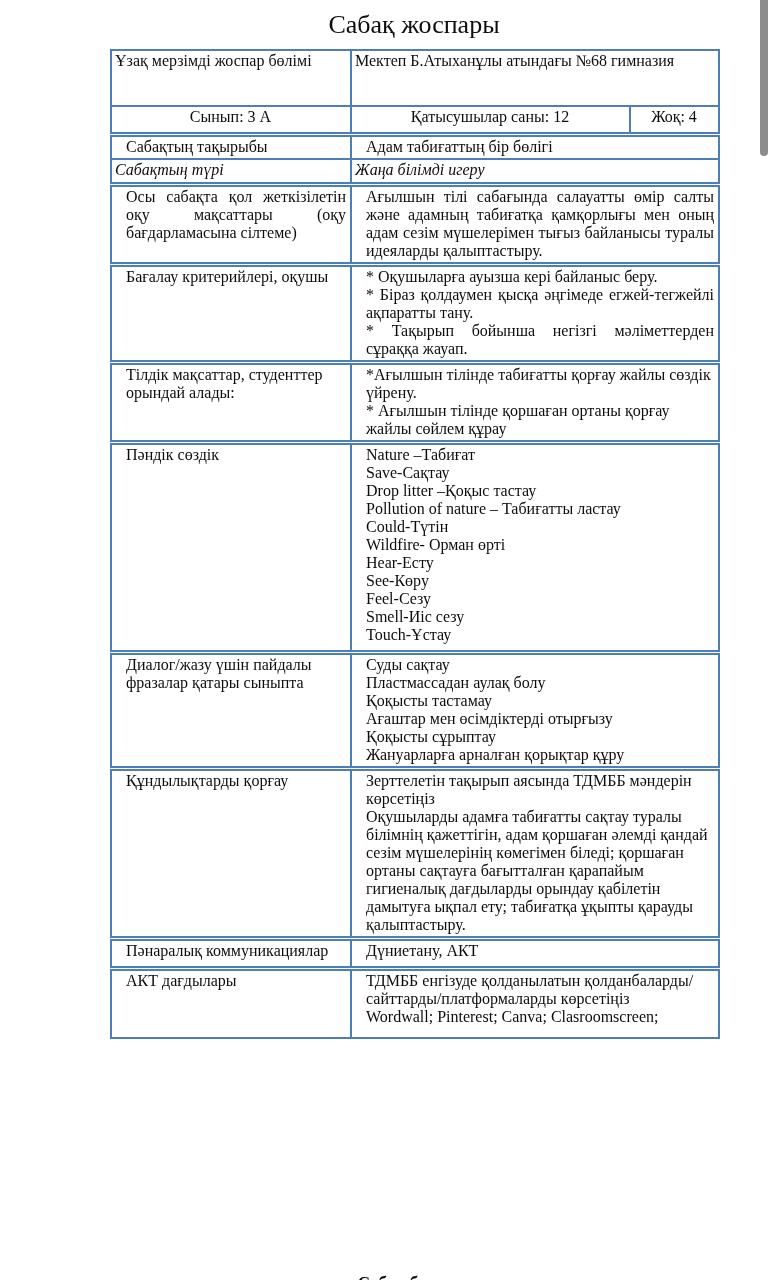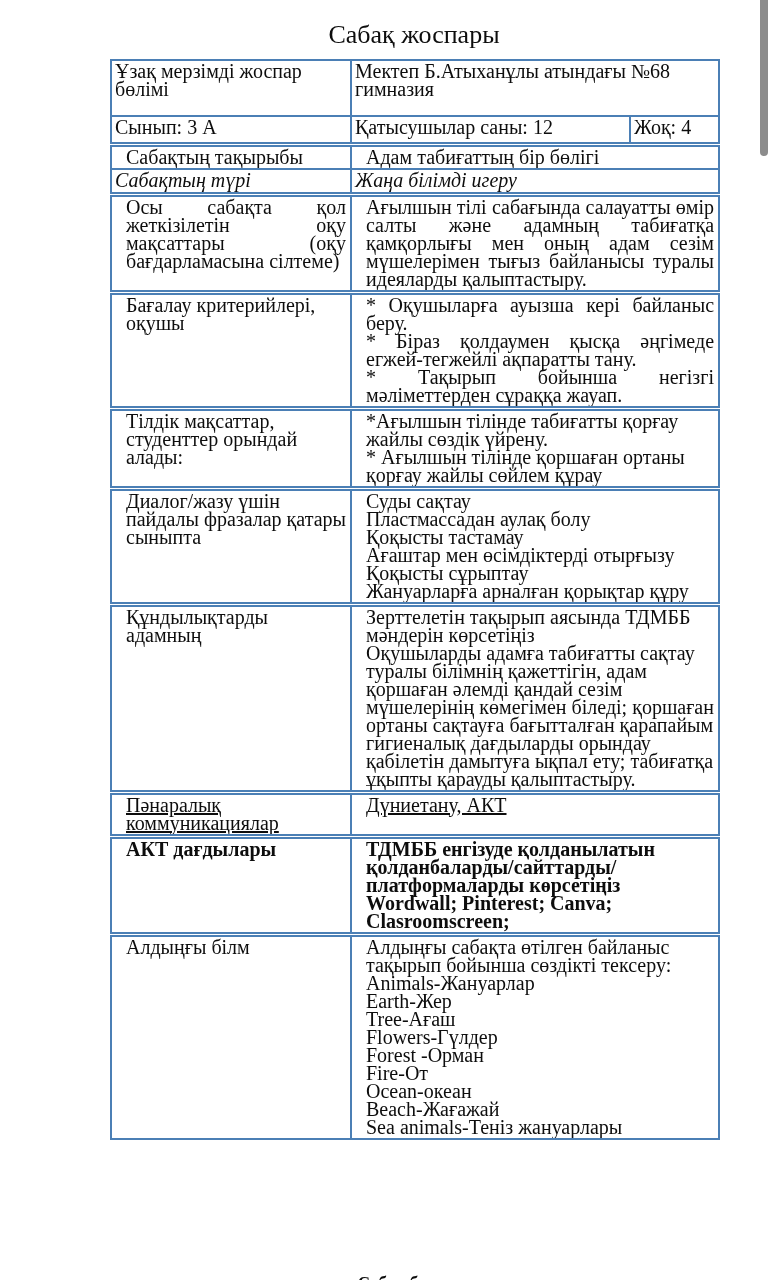--- a/index.html
+++ b/index.html
@@ -8,43 +8,43 @@
     --textColor:#0d0d0d;
   }
   *{box-sizing:border-box;}
   html,body{margin:0;padding:0;}
   body{
     width:772px;height:1280px;overflow:hidden;position:relative;
     background:#ffffff;color:var(--textColor);
     font-family:"Liberation Serif","DejaVu Serif",serif;
   }
   .doc-title{
-    margin:20px 0 9px 110px;width:608px;text-align:center;
+    margin:10px 0 9px 110px;width:608px;text-align:center;
     font-size:26px;font-weight:400;white-space:nowrap;
   }
   table.lesson{
     margin-left:110px;width:608px;
     border-collapse:collapse;table-layout:fixed;
   }
   table.lesson td{
     border:2px solid var(--borderBlue);
     vertical-align:top;
     padding:1px 4px 2px 3px;
-    font-size:20px;line-height:18px;
+    font-size:16px;line-height:18px;
     overflow:hidden;
   }
   tr.sec td{border-top:5px double var(--borderBlue);padding-left:14px;}
   td.pre{white-space:pre-line;}
   td.just{text-align:justify;margin-top:24px;}
   
-  tr.h0 td{height:56px;} tr.h1 td{height:38px;} tr.h2 td{height:28px;}
+  tr.h0 td{height:56px;} tr.h1 td{height:38px;} tr.h2 td{height:28px;text-align:center;}
   tr.h3 td{height:25px;} tr.h4 td{height:25px;font-style:italic;} tr.h5 td{height:72px;}
   tr.h6 td{height:92px;} tr.h7 td{height:74px;margin-left:16px;} tr.h8 td{height:210px;}
-  tr.h9 td{height:106px;} tr.h10 td{height:140px;} tr.h11 td{height:30px;text-decoration:underline;}
-  tr.h12 td{height:70px;font-weight:bold;} tr.h13 td{height:205px;}
+  tr.h9 td{height:106px;} tr.h10 td{height:140px;} tr.h11 td{height:30px;}
+  tr.h12 td{height:70px;} tr.h13 td{height:205px;}
   .scroll-thumb{
     position:absolute;top:-4px;right:4px;width:8px;height:160px;
     background:var(--scrollThumb);border-radius:5px;
   }
   .footer-cut{
     position:absolute;top:1273px;left:110px;width:608px;
     text-align:center;font-size:17px;font-weight:700;
   }
 </style>
 </head>
@@ -84,54 +84,55 @@
     <td>Бағалау критерийлері, оқушы</td>
     <td colspan="2" class="pre just">* Оқушыларға ауызша кері байланыс беру.
 * Біраз қолдаумен қысқа әңгімеде егжей-тегжейлі ақпаратты тану.
 * Тақырып бойынша негізгі мәліметтерден сұраққа жауап.</td>
   </tr>
   <tr class="h7 sec">
     <td>Тілдік мақсаттар, студенттер орындай алады:</td>
     <td colspan="2" class="pre">*Ағылшын тілінде табиғатты қорғау жайлы сөздік үйрену.
 * Ағылшын тілінде қоршаған ортаны қорғау жайлы сөйлем құрау</td>
   </tr>
+  <tr class="h8 sec">
+    <td>Пәндік сөздік</td>
+    <td colspan="2" class="pre">Nature –Табиғат
+Save-Сақтау
+Drop litter –Қоқыс тастау
+Pollution of nature – Табиғатты ластау
+Could-Түтін
+Wildfire- Орман өрті
+Hear-Есту
+See-Көру
+Feel-Сезу
+Smell-Иіс сезу
+Touch-Ұстау</td>
+  </tr>
   <tr class="h9 sec">
     <td>Диалог/жазу үшін пайдалы фразалар қатары сыныпта</td>
     <td colspan="2" class="pre">Суды сақтау
 Пластмассадан аулақ болу
 Қоқысты тастамау
 Ағаштар мен өсімдіктерді отырғызу
 Қоқысты сұрыптау
 Жануарларға арналған қорықтар құру</td>
   </tr>
   <tr class="h10 sec">
-    <td>Құндылықтарды адамның</td>
+    <td>Құндылықтарды қорғау</td>
     <td colspan="2" class="pre">Зерттелетін тақырып аясында ТДМББ мәндерін көрсетіңіз
 Оқушыларды адамға табиғатты сақтау туралы білімнің қажеттігін, адам қоршаған әлемді қандай сезім мүшелерінің көмегімен біледі; қоршаған ортаны сақтауға бағытталған қарапайым гигиеналық дағдыларды орындау қабілетін дамытуға ықпал ету; табиғатқа ұқыпты қарауды қалыптастыру.</td>
   </tr>
   <tr class="h11 sec">
     <td>Пәнаралық коммуникациялар</td>
     <td colspan="2">Дүниетану, АКТ</td>
   </tr>
   <tr class="h12 sec">
     <td>АКТ дағдылары</td>
     <td colspan="2" class="pre">ТДМББ енгізуде қолданылатын қолданбаларды/сайттарды/платформаларды көрсетіңіз
 Wordwall; Pinterest; Canva; Clasroomscreen;</td>
   </tr>
-  <tr class="h13 sec">
-    <td>Алдыңғы білм</td>
-    <td colspan="2" class="pre">Алдыңғы сабақта өтілген байланыс  тақырып бойынша  сөздікті тексеру:
-Animals-Жануарлар
-Earth-Жер
-Tree-Ағаш
-Flowers-Гүлдер
-Forest -Орман
-Fire-От
-Ocean-океан
-Beach-Жағажай
-Sea animals-Теніз жануарлары</td>
-  </tr>
 </tbody>
   </table>
 
 <div class="footer-cut">Сабақ барысы</div>
 
 <div class="scroll-thumb"></div>
 
 </body></html>

